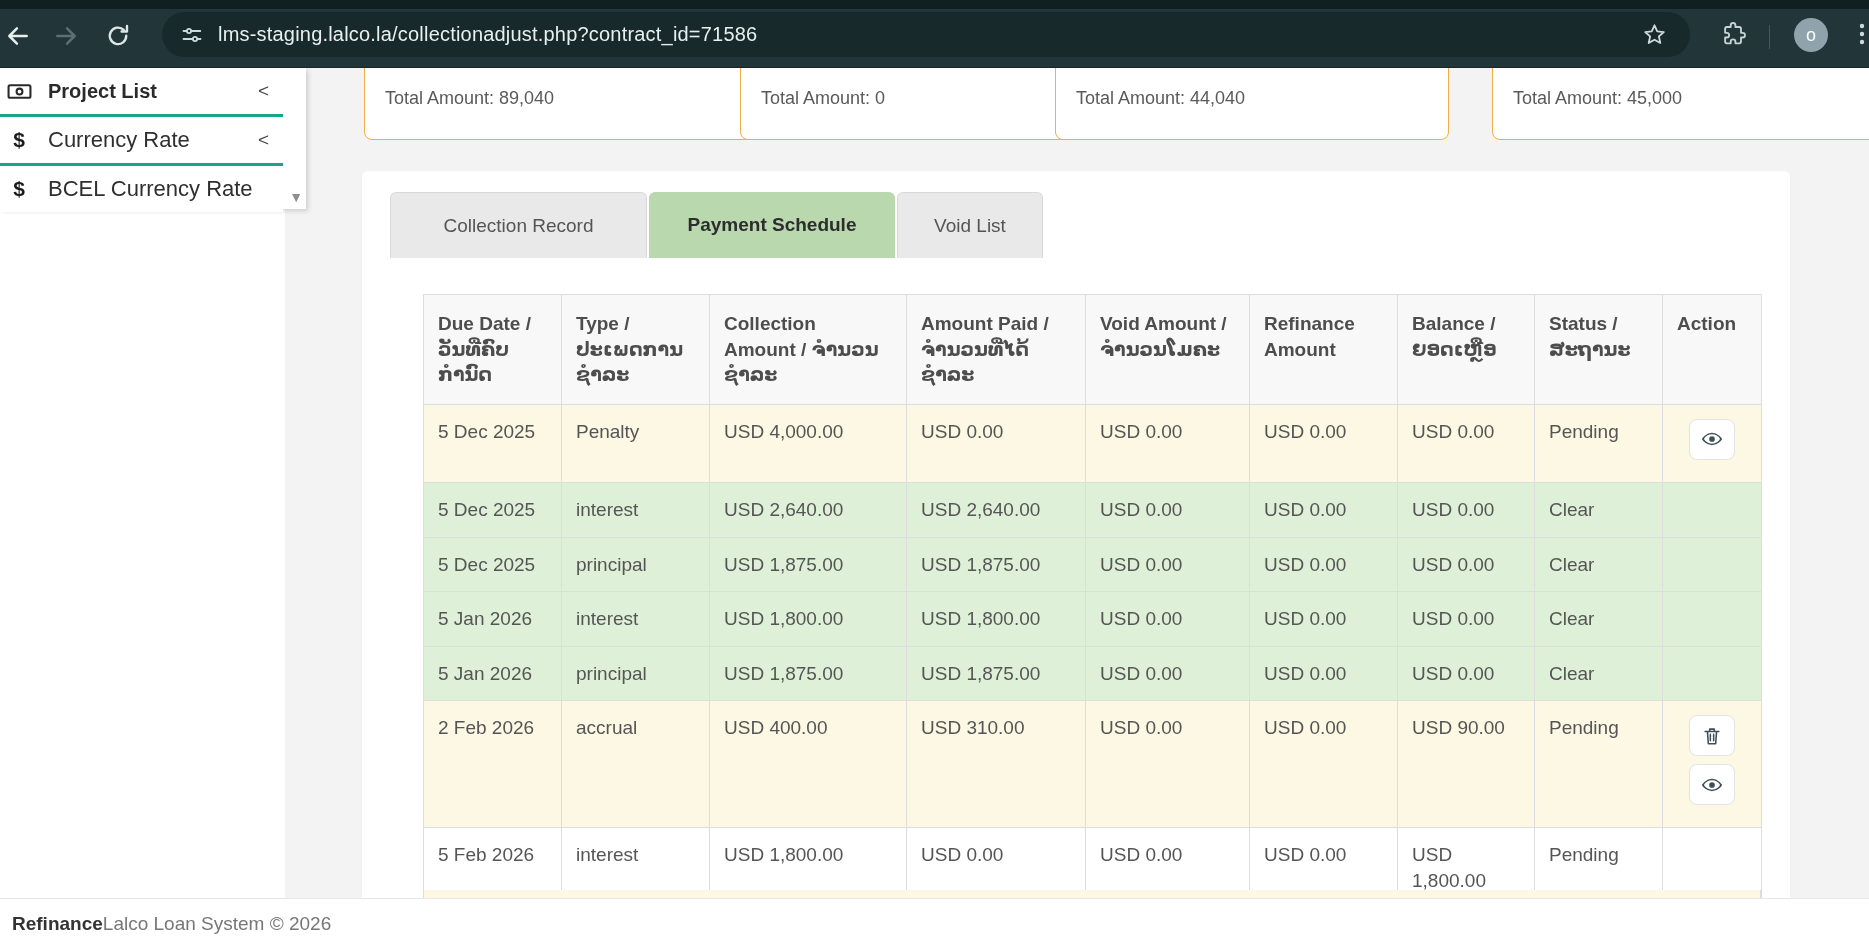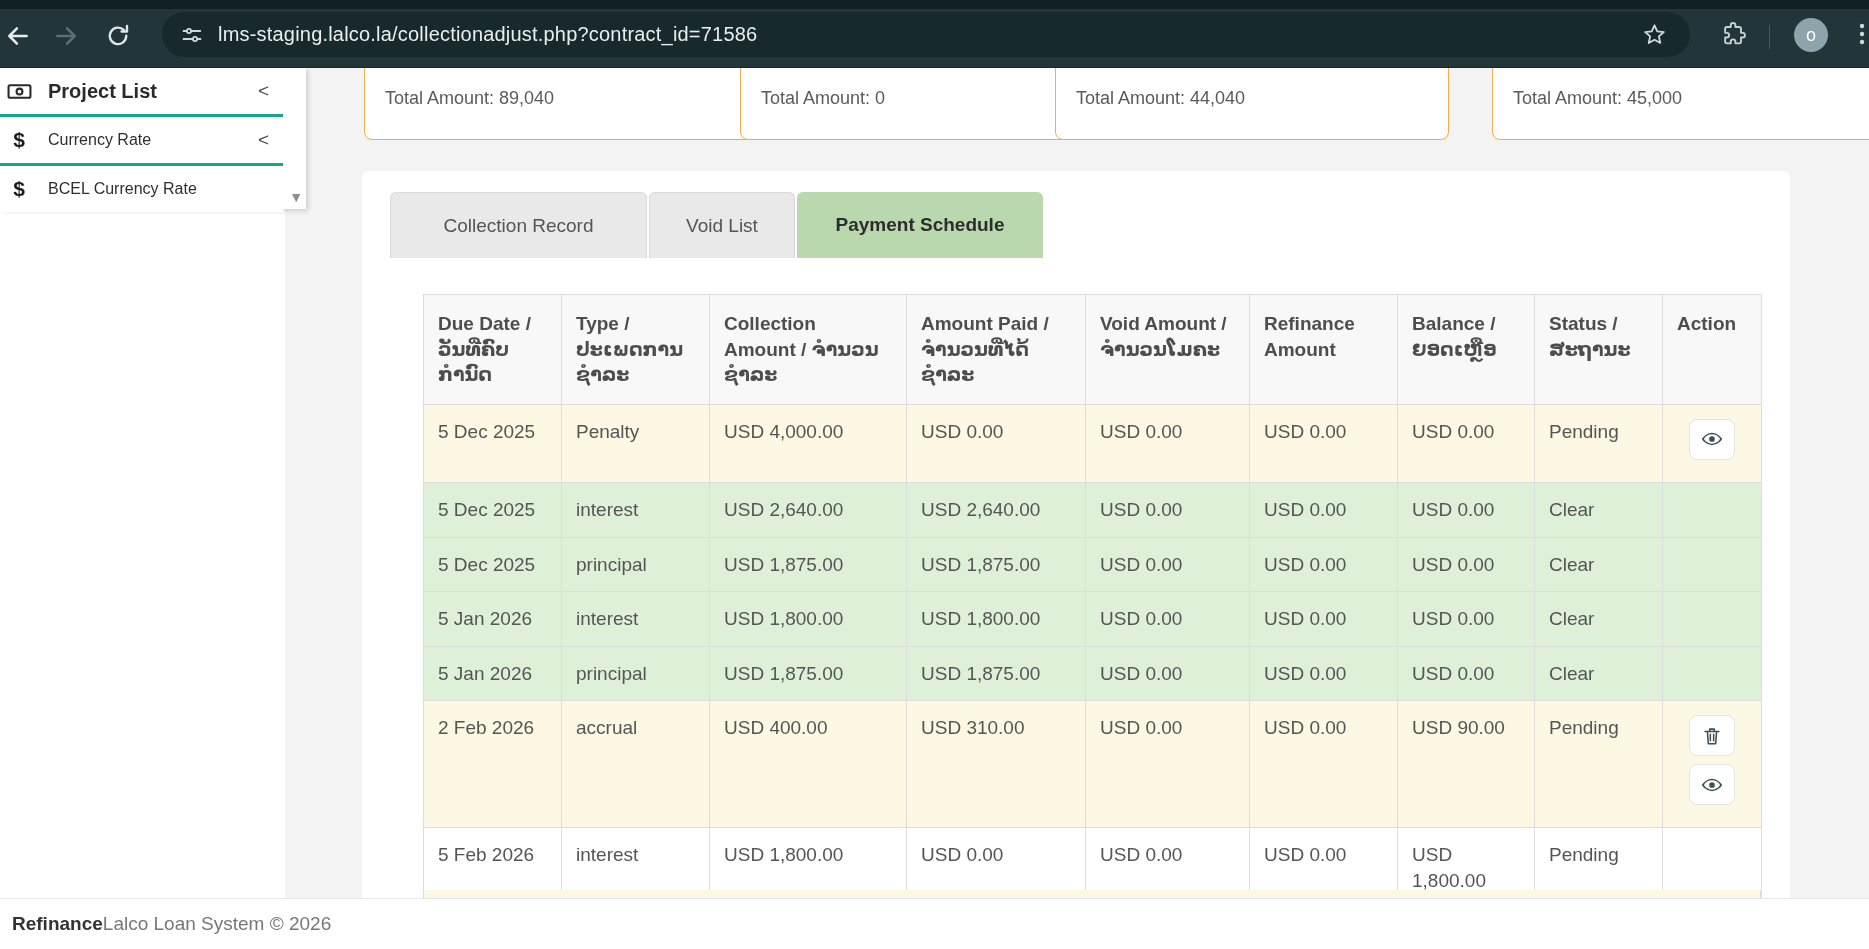--- a/index.html
+++ b/index.html
@@ -34,21 +34,21 @@
     display:flex;align-items:center;justify-content:center;font-size:18px;cursor:pointer;}
   .kebab{position:absolute;left:1852px;top:20px;width:20px;height:30px;cursor:pointer;}
   
   .sidebar{position:absolute;left:0;top:68px;width:285px;height:830px;background:#fff;z-index:5;}
   .menu-panel{position:absolute;left:0;top:68px;width:306px;height:141px;background:#fff;z-index:6;
     box-shadow:2px 2px 5px rgba(0,0,0,.16);}
   .menu-item{position:relative;width:283px;height:46px;display:flex;align-items:center;cursor:pointer;background:#fff;gap:8px;}
   .menu-item .mi-icon{width:26px;margin-left:6px;flex:0 0 auto;display:flex;align-items:center;justify-content:center;}
   .menu-item .mi-icon svg{width:25px;height:25px;}
   .menu-item .dollar{font-size:21px;font-weight:bold;color:#1c1c1c;}
-  .menu-item .mi-label{margin-left:8px;font-size:16px;color:#2f2f2f;flex:1;}
+  .menu-item .mi-label{margin-left:8px;font-size:22px;color:#2f2f2f;flex:1;}
   .menu-item.first .mi-label{font-weight:bold;font-size:20px;color:#2a2a2a;}
   .menu-item .chev{margin-right:14px;font-size:19px;color:#4a4a4a;}
   .menu-sep{width:283px;height:3px;background:var(--teal);}
   .scroll-arrow{position:absolute;right:3px;bottom:4px;font-size:14px;color:#8f8f8f;cursor:pointer;}
   
   .card{position:absolute;top:54px;height:86px;width:394px;background:#fff;border:1px solid var(--card-border);
     border-radius:8px;z-index:2;}
   .card .card-text{position:absolute;left:20px;top:33px;font-size:18px;color:#5a5a5a;}
   .card.c1{left:364px;} .card.c2{left:740px;} .card.c3{left:1055px;} .card.c4{left:1492px;}
   
@@ -163,22 +163,22 @@
   <div class="menu-item">
     <span class="mi-icon dollar">$</span>
     <span class="mi-label">BCEL Currency Rate</span>
   </div>
   <span class="scroll-arrow">▼</span>
 </div>
 
 <div class="panel">
   <div class="tabs">
     <div class="tab t1">Collection Record</div>
+    <div class="tab t2 active">Payment Schedule</div>
     <div class="tab t3">Void List</div>
-    <div class="tab t2 active">Payment Schedule</div>
   </div>
 
   <table class="sched">
     <colgroup>
       <col style="width:138px">
         <col style="width:148px">
         <col style="width:197px">
         <col style="width:179px">
       <col style="width:164px">
         <col style="width:148px">

